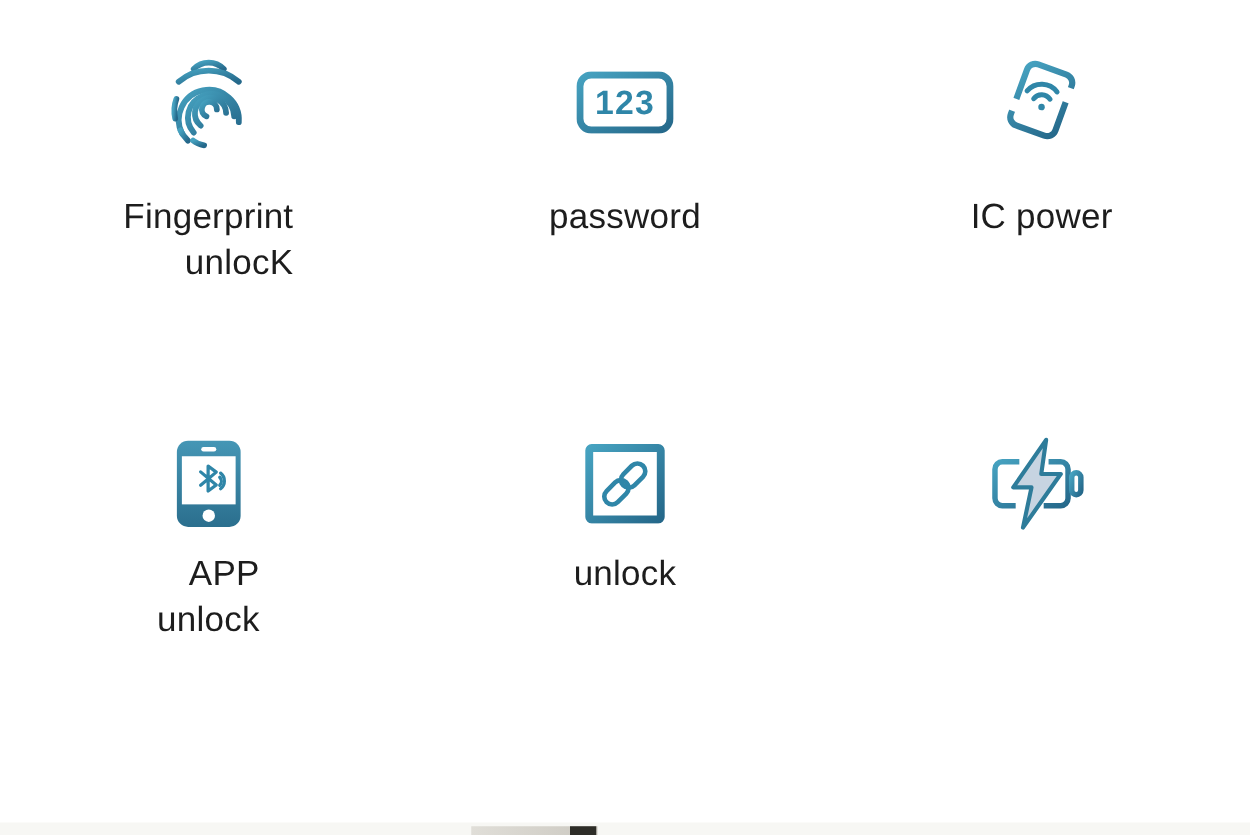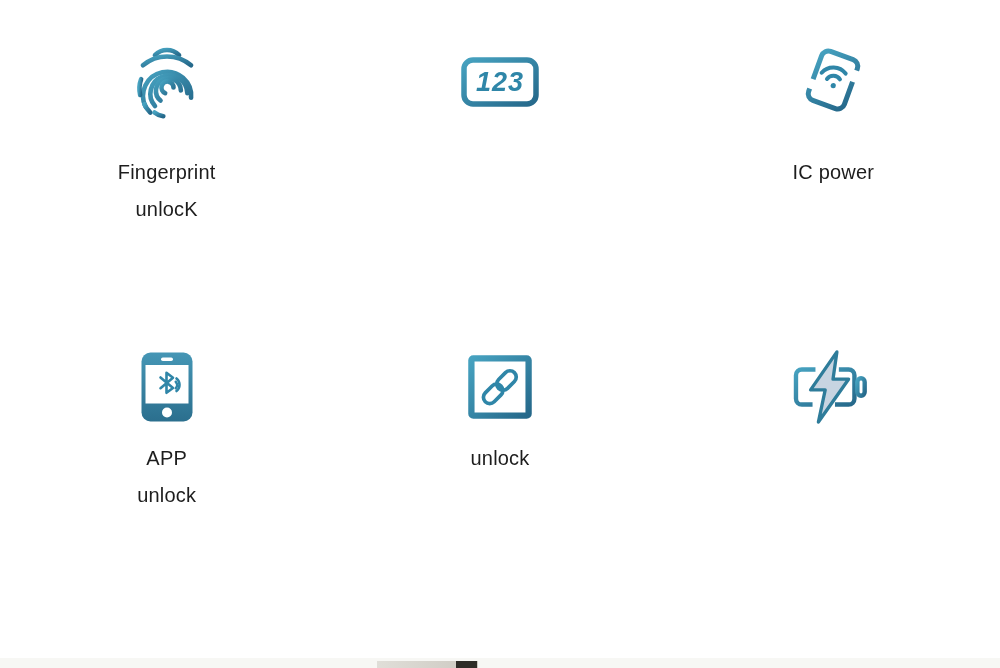--- a/index.html
+++ b/index.html
@@ -15,26 +15,26 @@
     display:grid;
     grid-template-columns:1fr 1fr 1fr;
     grid-template-rows:310px auto;
   }
   .cell{
     display:flex;flex-direction:column;align-items:center;
   }
   .cell.r1{padding-top:45px;}
   .cell.r2{padding-top:40px;}
   .icon-wrap{
-    height:73px;display:flex;align-items:center;justify-content:flex-start;font-style:italic;
+    height:73px;display:flex;align-items:center;justify-content:flex-start;
   }
   .label{
-    text-align:center;
+    text-align:right;
     color:#1d1d1d;
-    font-size:20px;
+    font-size:28px;
     line-height:37px;
     letter-spacing:0.2px;
   }
   .cell.r1 .label{margin-top:36px;}
   .cell.r2 .label{margin-top:17px;}
   .photo-strip{
     position:absolute;left:0;right:0;bottom:0;height:10px;
     background:#f7f7f4;
   }
   .photo-bar{
@@ -89,20 +89,21 @@
     </div>
 
     <div class="cell r1">
       <div class="icon-wrap">
         <svg width="78" height="50" viewBox="0 0 78 50">
           <rect x="3" y="3" width="72" height="44" rx="9" fill="none" stroke="url(#gteal)" stroke-width="5.5"></rect>
           <text x="39" y="34" text-anchor="middle" font-family="Liberation Sans, sans-serif" font-size="27" font-weight="bold" letter-spacing="1" fill="#2f86a8">123</text>
         </svg>
       </div>
       <div class="label">
+        <div>password</div>
       </div>
     </div>
 
     <div class="cell r1">
       <div class="icon-wrap">
         <svg width="80" height="72" viewBox="0 0 80 72">
           <g transform="rotate(20 40 34)">
             <rect x="21" y="8" width="38" height="52" rx="7" fill="none" stroke="url(#gteal)" stroke-width="5" stroke-linecap="round"></rect>
             <rect x="55" y="17" width="9" height="12" fill="#ffffff"></rect>
             <rect x="16" y="40" width="9" height="10" fill="#ffffff"></rect>

